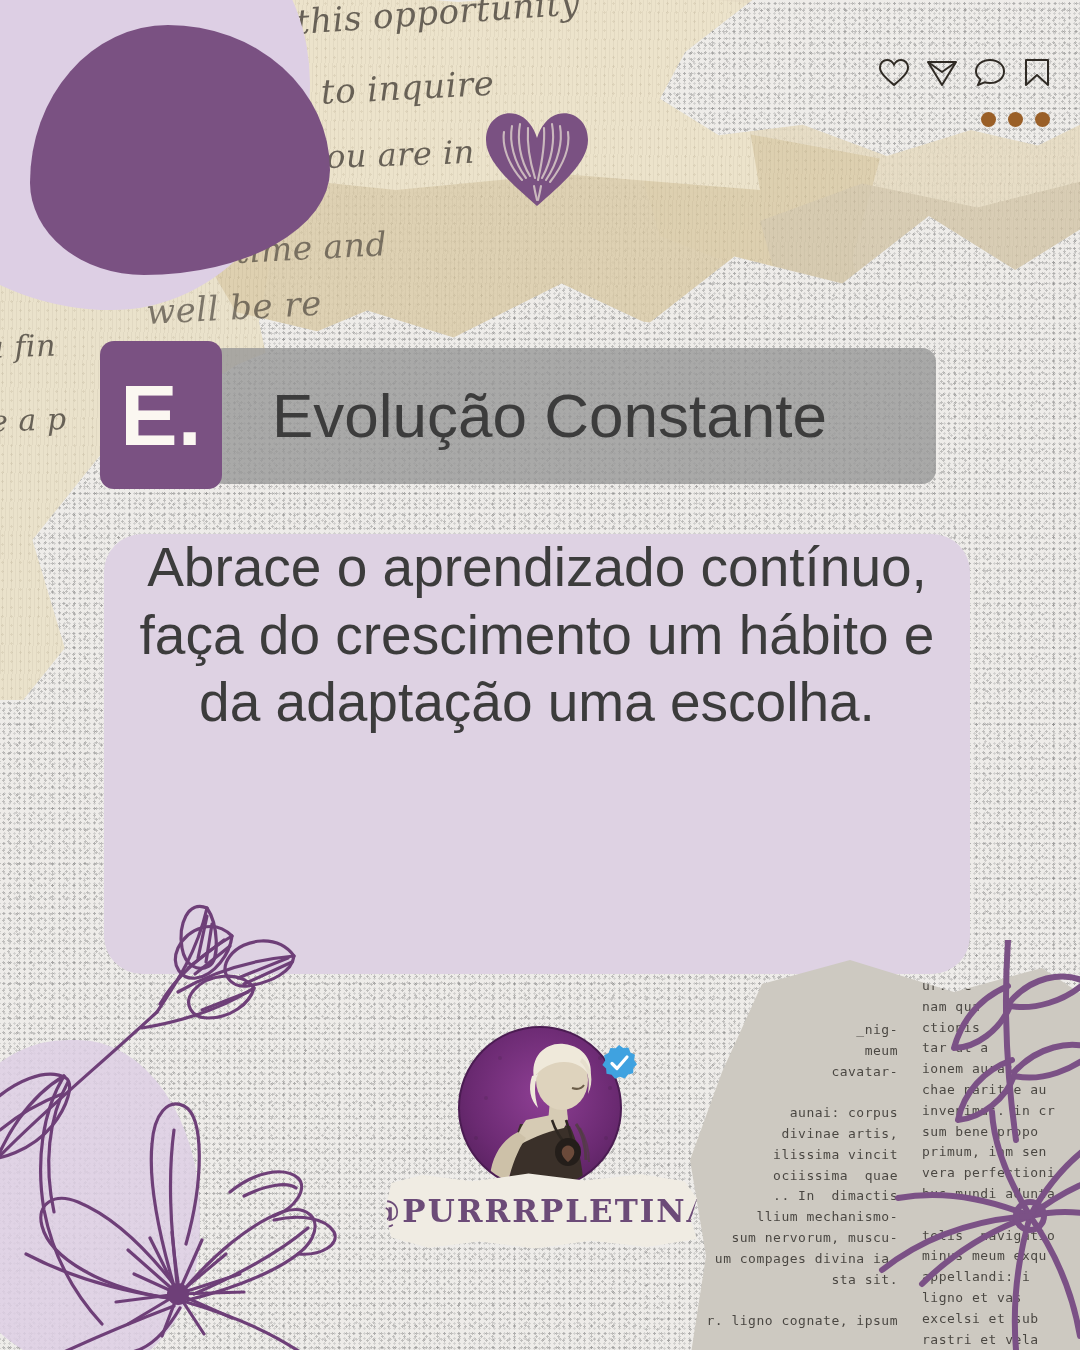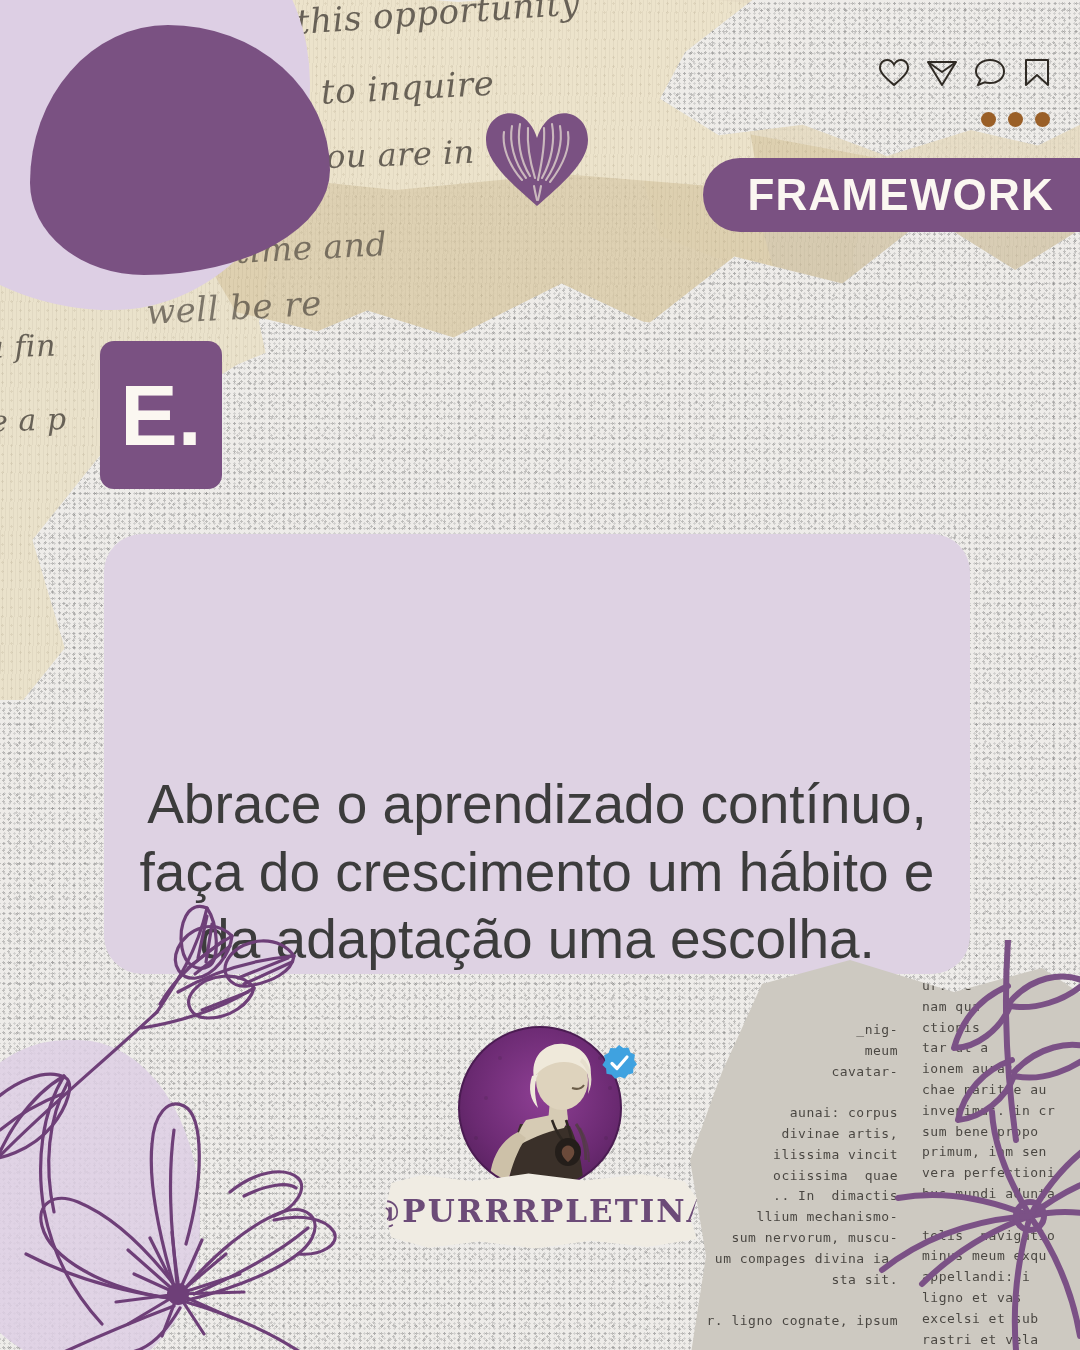--- a/index.html
+++ b/index.html
@@ -221,21 +221,21 @@
   }
 
   
   #body-card {
     position: absolute;
     left: 104px; top: 534px;
     width: 866px; height: 440px;
     background: #ded2e3;
     border-radius: 38px;
     display: flex;
-    align-items: flex-end;
+    align-items: flex-start;
     justify-content: center;
     box-sizing: border-box;
     padding: 0 34px;
   }
   #body-card .txt {
     color: #3c3c3c;
     font-size: 55px;
     line-height: 1.23;
     text-align: center;
   }
@@ -391,26 +391,26 @@
       </svg>
     </span>
   </div>
 
   <div id="ig-dots">
     <span class="dot"></span>
     <span class="dot"></span>
     <span class="dot"></span>
   </div>
 
-  <div id="framework-badge">
-    <span class="lbl">FRAMEWORK</span>
-  </div>
 
   <div id="title-row">
     <div id="letter-badge">E.</div>
+    <div id="title-plate">
+      <span class="txt">Evolução Constante</span>
+    </div>
   </div>
 
   <div id="body-card">
     <span class="txt">Abrace o aprendizado contínuo, faça do crescimento um hábito e da adaptação uma escolha.</span>
   </div>
 
   <div id="latin-paper">
     <div class="latin" style="left:8px; top:60px; text-align:right; width:200px;">    _nig-
    meum
 cavatar-

